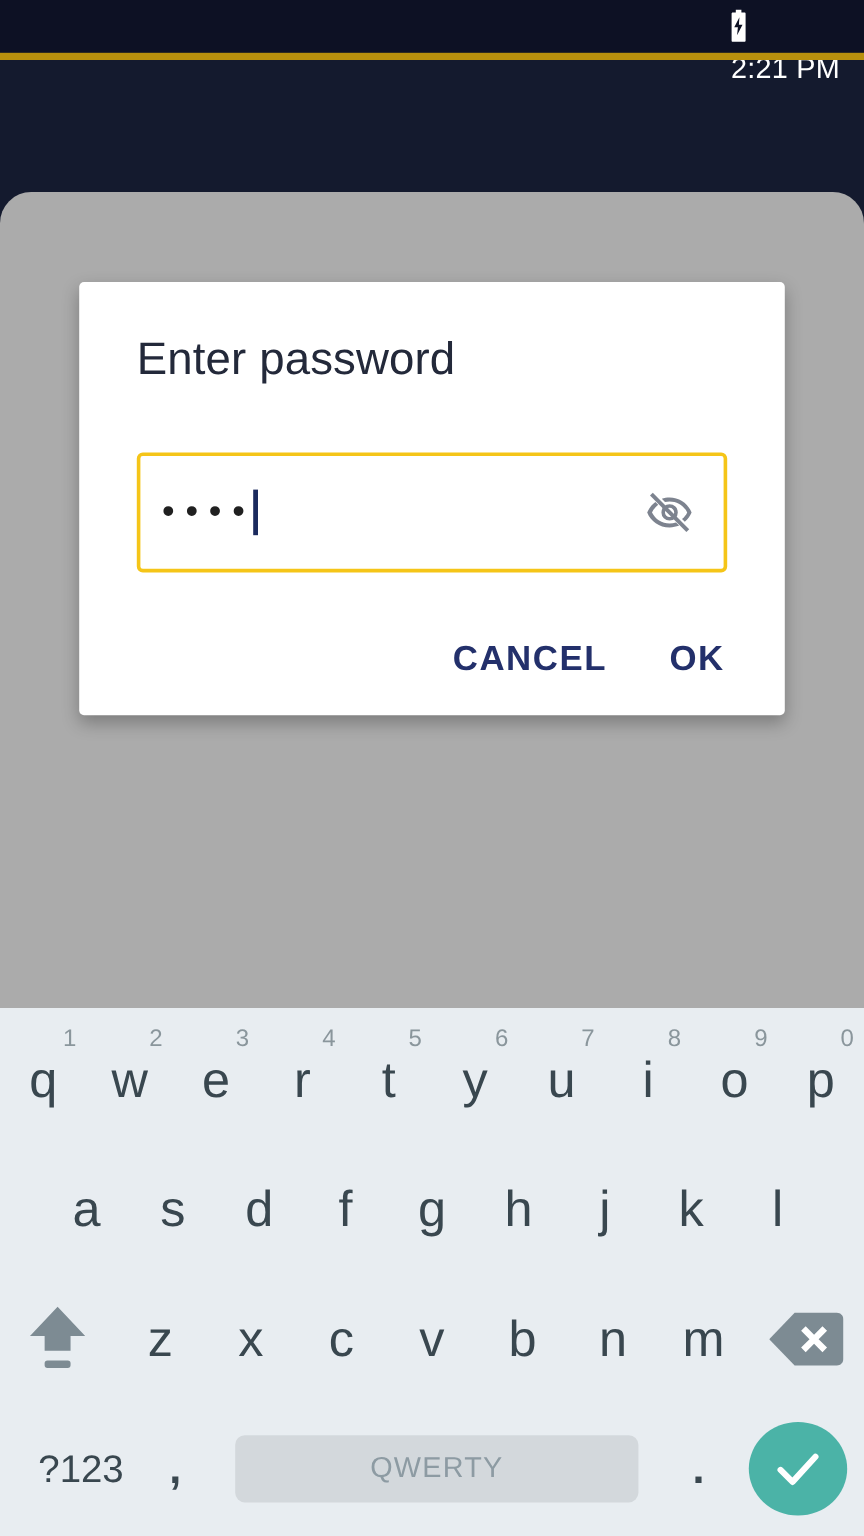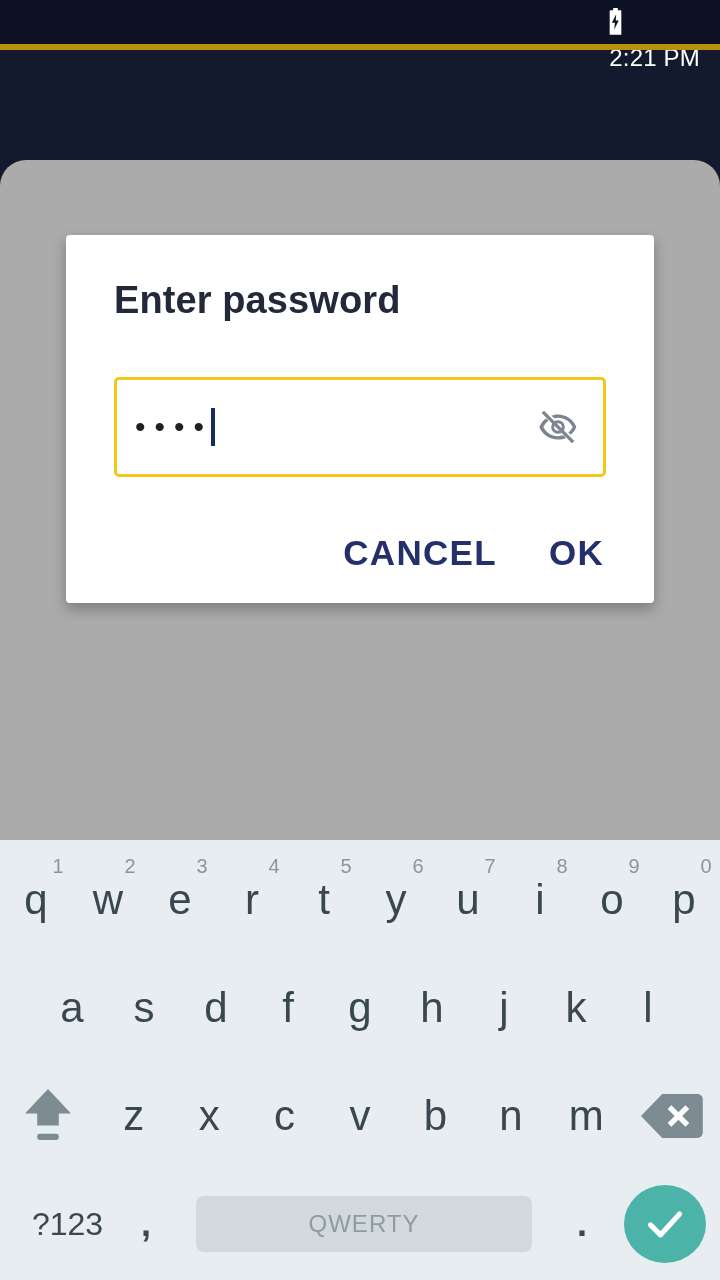--- a/index.html
+++ b/index.html
@@ -77,21 +77,21 @@
     left: 66px; top: 235px;
     width: 588px;
     background: #FFFFFF;
     border-radius: 4px;
     box-shadow: 0 6px 14px rgba(0,0,0,0.28);
     padding: 32px 48px 0 48px;
   }
   .dialog-title {
     color: #23293A;
     font-size: 38px;
-    font-weight: 700;
+    font-weight: 400;
     letter-spacing: .1px;
     padding-top: 12px;
   }
 
   .password-field {
     margin-top: 55px;
     height: 100px;
     border: 3px solid #F5C518;
     border-radius: 5px;
     display: flex;
@@ -122,21 +122,21 @@
 
   .dialog-actions {
     display: flex;
     justify-content: flex-end;
     align-items: center;
     gap: 48px;
     padding: 52px 0 26px 0;
   }
   .dialog-btn {
     color: #23306B;
-    font-size: 35px;
+    font-size: 29px;
     font-weight: 700;
     letter-spacing: 1.3px;
     background: none;
     border: none;
     cursor: pointer;
     font-family: "Liberation Sans", sans-serif;
     padding: 4px 2px;
     text-align: center;
   }
 

